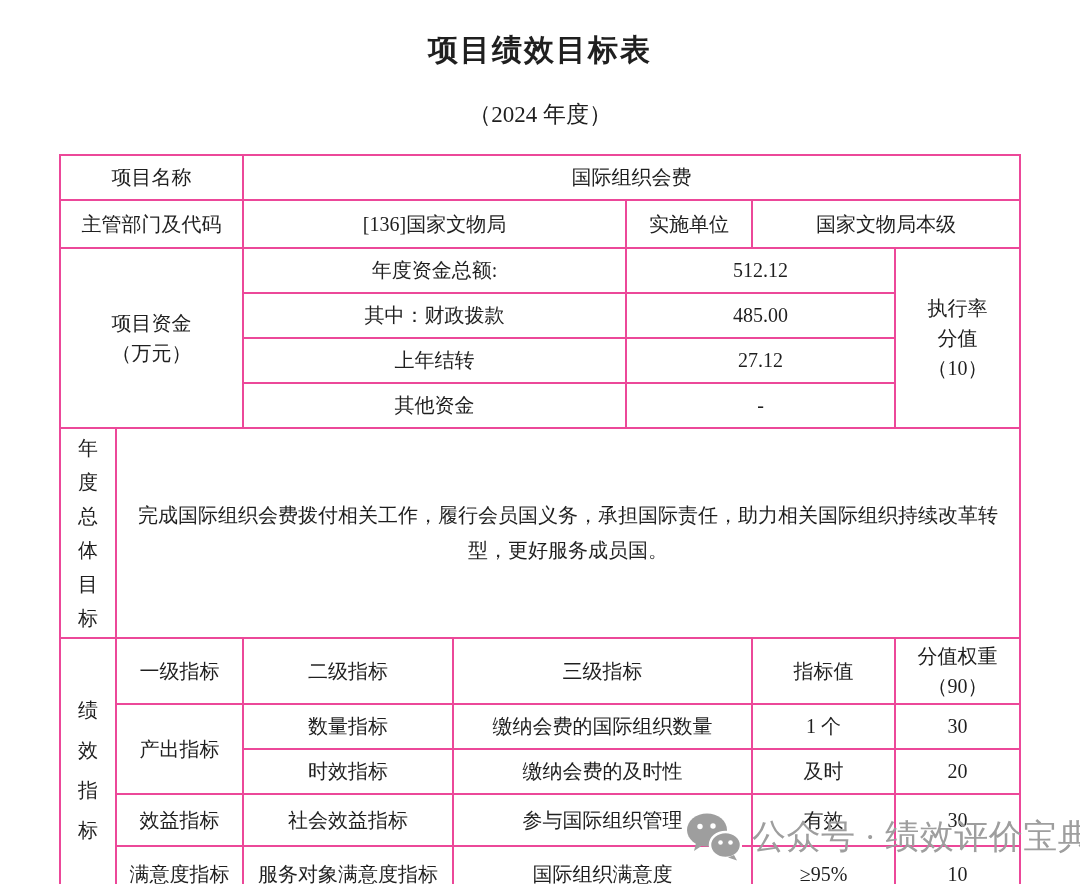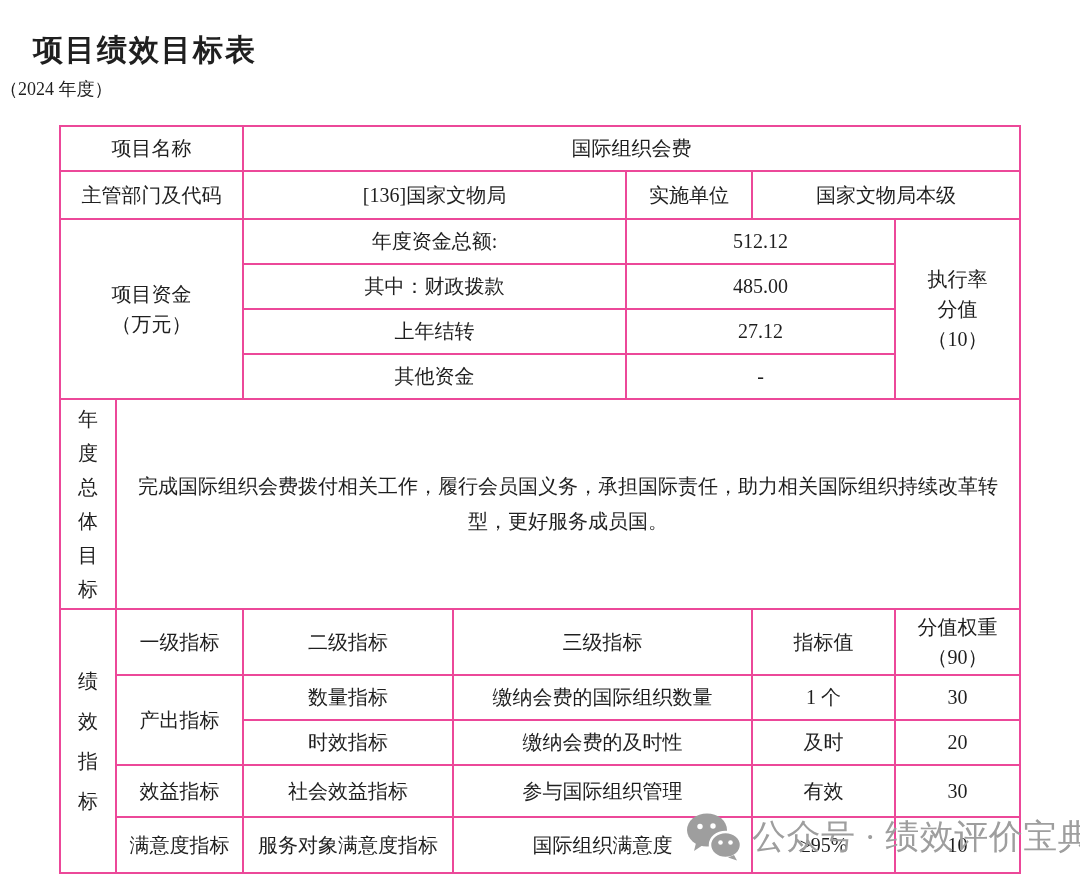--- a/index.html
+++ b/index.html
@@ -2,25 +2,25 @@
 <html><head>
 <meta charset="utf-8">
 <style>
   html,body{margin:0;padding:0;}
   body{
     width:1080px;height:884px;background:#ffffff;
     font-family:"Liberation Serif","DejaVu Serif",serif;
     color:#1f1f1f;position:relative;overflow:hidden;
   }
   .title{
-    margin-top:30px;
-    font-size:30px;font-weight:bold;letter-spacing:2px;padding-left:33px;
+    margin-top:30px;text-align:center;
+    font-size:30px;font-weight:bold;letter-spacing:2px;
   }
   .subtitle{
-    margin-top:6px;font-size:18px;
+    margin-top:28px;text-align:center;font-size:23px;
   }
   table.main{
     width:960px;margin:24px auto 0;border-collapse:collapse;table-layout:fixed;
   }
   table.main td{
     border:2px solid #ec4899;text-align:center;vertical-align:middle;
     font-size:20px;padding:2px 4px;overflow:hidden;
   }
   tr.h45{height:45px;}
   tr.h46{height:48px;}

